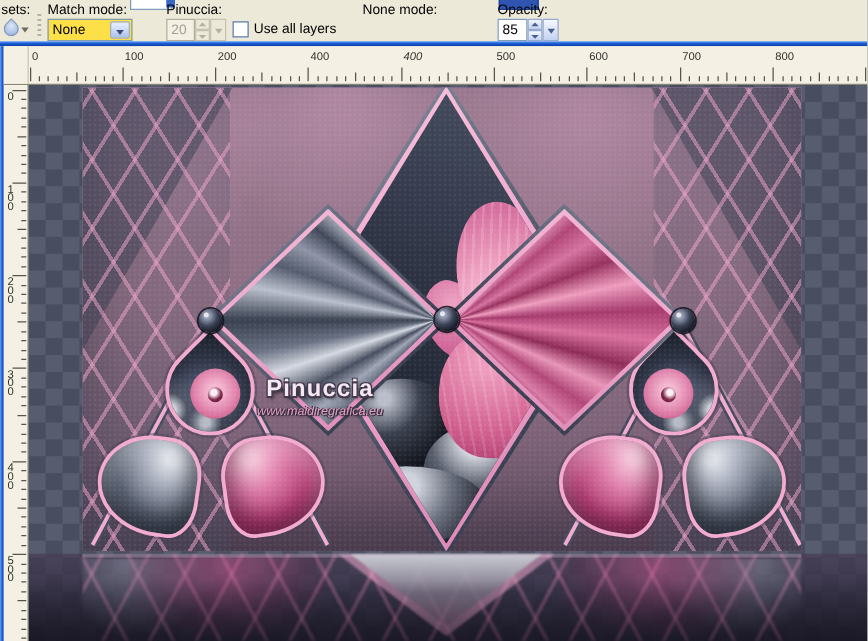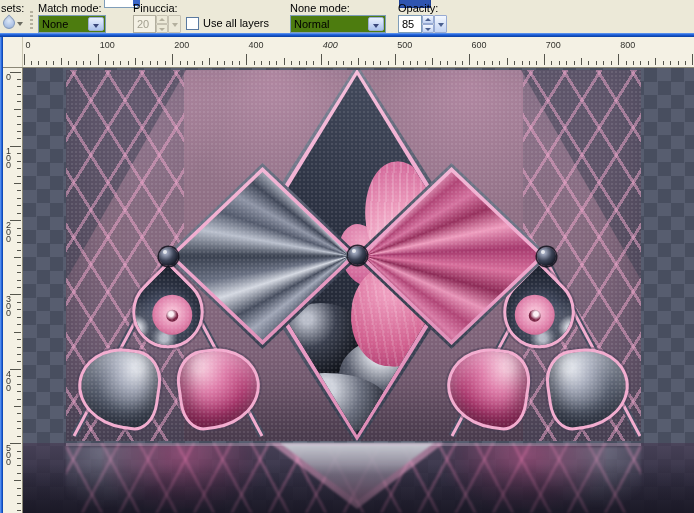--- a/index.html
+++ b/index.html
@@ -20,21 +20,21 @@
   .presets-label{position:absolute;left:1px;top:2px;}
   .presets-icon{position:absolute;left:2px;top:15px;width:22px;height:16px;}
   .presets-drop{position:absolute;left:1px;top:2px;width:12px;height:12px;
     background:radial-gradient(circle at 35% 35%, #dde7f6, #aec3e6 60%, #8fa8cc);
     border:1px solid #8399bd;border-radius:0 50% 50% 50%;transform:rotate(45deg);}
   .presets-arrow{position:absolute;left:15px;top:7px;width:0;height:0;
     border-left:3px solid transparent;border-right:3px solid transparent;border-top:4px solid #6b6b60;}
   .tb-sep{position:absolute;left:30px;top:11px;width:3px;height:20px;
     background:repeating-linear-gradient(180deg,#b5b19f 0 2px,transparent 2px 4px);}
   
-  .combo{position:absolute;top:15px;height:18px;background:#4d7c0f;border:1px solid #7f9db9;}
+  .combo{position:absolute;top:15px;height:18px;background:#fde047;border:1px solid #7f9db9;}
   .combo-text{position:absolute;left:3px;top:2px;right:18px;overflow:hidden;white-space:nowrap;}
   .combo-arrow{position:absolute;right:1px;top:1px;bottom:1px;width:16px;border:1px solid #9daed2;border-radius:2px;
     background:linear-gradient(180deg,#e8f0fd 0%,#cfddf6 45%,#aac2ec 100%);}
   .combo-arrow::after{content:"";position:absolute;left:4px;top:6px;width:0;height:0;
     border-left:3px solid transparent;border-right:3px solid transparent;border-top:4px solid #39477a;}
   
   .spin{position:absolute;top:15px;height:18px;}
   .spin .val{position:absolute;left:0;top:0;height:18px;background:#fff;border:1px solid #7f9db9;padding:2px 2px 0 3px;}
   .spin .btns{position:absolute;top:0;width:12px;height:18px;display:flex;flex-direction:column;}
   .spin .sb{flex:1;position:relative;border:1px solid #97aad2;border-radius:1px;
@@ -235,24 +235,20 @@
         <div class="sb up"></div>
         <div class="sb dn"></div>
       </div>
       <div class="dropb" style="left:35px"></div>
     </div>
 
     <input type="checkbox" class="xp-check" style="">
     <div class="check-label">Use all layers</div>
 
     <div class="tb-label" style="left:290px">None mode:</div>
-    <div class="combo" style="left:290px;width:96px">
-      <div class="combo-text">Normal</div>
-      <div class="combo-arrow"></div>
-    </div>
 
     <div class="tb-label" style="left:398px">Opacity:</div>
     <div class="spin" style="left:398px;width:51px">
       <div class="val" style="width:24px">85</div>
       <div class="btns" style="left:24px">
         <div class="sb up"></div>
         <div class="sb dn"></div>
       </div>
       <div class="dropb" style="left:36px"></div>
     </div>
@@ -500,20 +496,24 @@
       <div class="dshape pinkd-bevel"></div>
       <div class="dshape pinkd-pink"></div>
       <div class="dshape pinkd-in"></div>
 
       <div class="dots-overlay"></div>
 
       <div class="bead" style="left:93px;top:177px"></div>
       <div class="bead" style="left:282px;top:176px"></div>
       <div class="bead" style="left:471px;top:177px"></div>
 
+      <div class="credit">
+        <div class="credit-title">Pinuccia</div>
+        <div class="credit-url">www.maidiregrafica.eu</div>
+      </div>
     </div>
 
     <div class="reflection">
       <div class="refl-tint"></div>
       <div class="refl-art">
         <div class="refl-lattice"></div>
         <div class="refl-gray l"></div>
         <div class="refl-gray r"></div>
         <div class="refl-blob l"></div>
         <div class="refl-blob r"></div>

